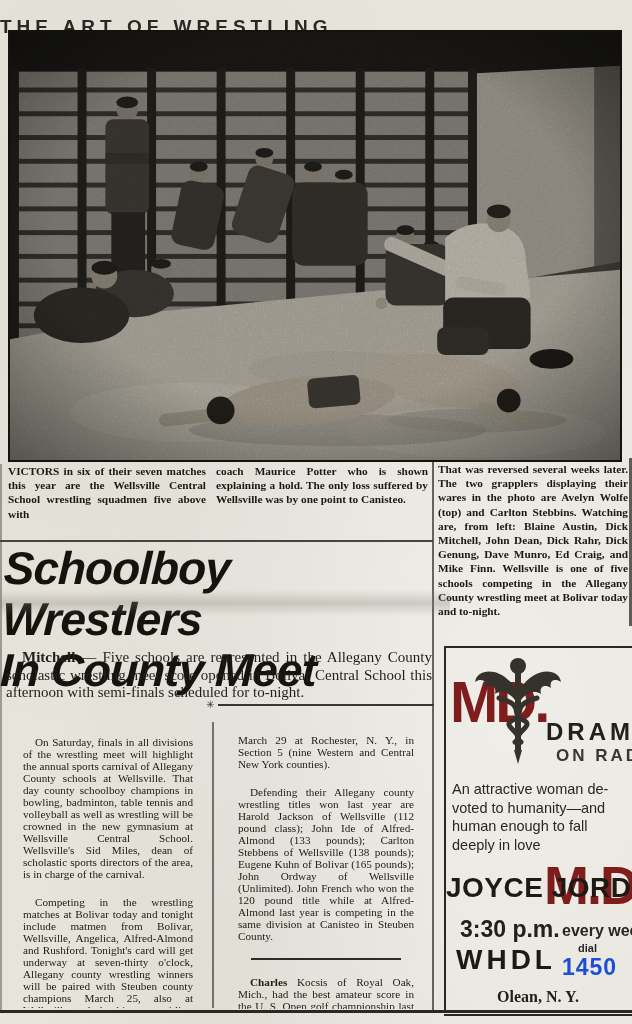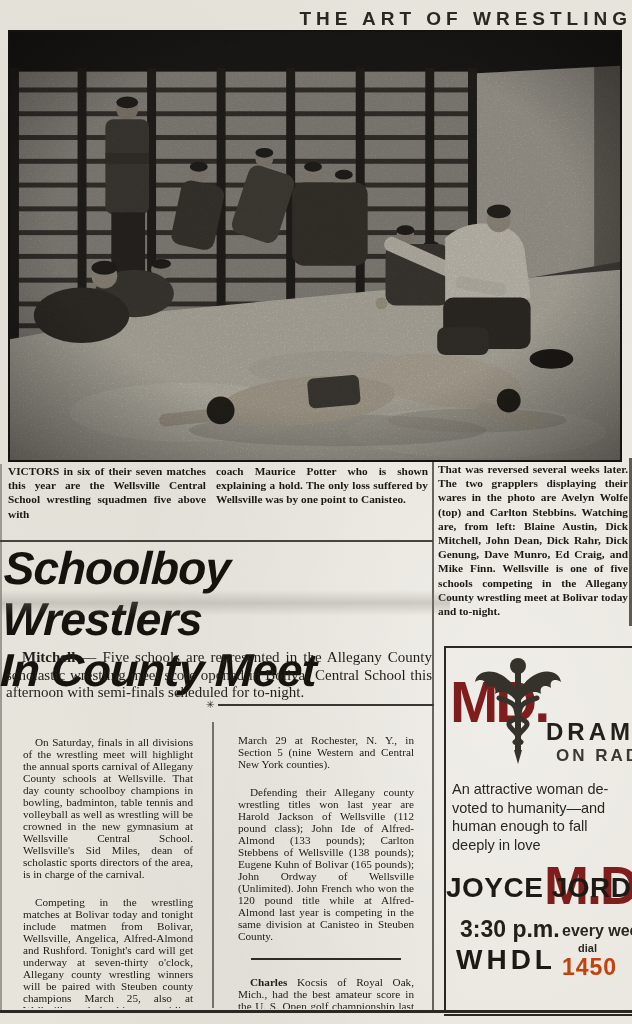--- a/index.html
+++ b/index.html
@@ -8,21 +8,21 @@
     font-family:"Liberation Serif", serif;
     background:
       radial-gradient(ellipse at 15% 25%, rgba(90,85,75,0.05), transparent 45%),
       radial-gradient(ellipse at 80% 70%, rgba(255,255,255,0.35), transparent 55%),
       radial-gradient(ellipse at 40% 90%, rgba(90,85,75,0.06), transparent 40%),
       #e7e4dc;
     color:#221f1b;
   }
   .abs{position:absolute;}
   .kicker{
-    top:8px;left:0;width:632px;text-align:right;
+    top:16px;left:0;width:632px;text-align:left;
     font-family:"Liberation Sans",sans-serif;font-weight:bold;
     font-size:19px;letter-spacing:5px;color:#2b2823;
   }
   .photo-frame{
     left:8px;top:30px;width:614px;height:432px;
     border:2px solid #14120f;box-sizing:border-box;background:#8e897f;
   }
   .photo-frame svg{display:block;width:100%;height:100%;}
   .caption{
     font-size:11.3px;line-height:14.2px;font-weight:bold;color:#1c1915;
@@ -95,21 +95,21 @@
   }
   .ad-body div{white-space:nowrap;}
   .ad-name{
     left:2px;top:226px;font-family:"Liberation Sans",sans-serif;font-weight:bold;
     font-size:28px;letter-spacing:.5px;color:#1d1a16;white-space:nowrap;z-index:2;
   }
   .ad-time{left:16px;top:270px;font-family:"Liberation Sans",sans-serif;font-weight:bold;font-size:23px;color:#23201b;white-space:nowrap;}
   .ad-station{left:12px;top:298px;font-family:"Liberation Sans",sans-serif;font-weight:bold;font-size:28px;letter-spacing:4px;color:#1d1a16;white-space:nowrap;}
   .ad-schedule{left:118px;top:276px;font-family:"Liberation Sans",sans-serif;font-weight:bold;font-size:16px;color:#2a2723;white-space:nowrap;}
   .ad-dial{left:134px;top:296px;font-family:"Liberation Sans",sans-serif;font-weight:bold;font-size:11px;color:#2a2723;}
-  .ad-freq{left:118px;top:308px;font-family:"Liberation Sans",sans-serif;font-weight:bold;font-size:23px;letter-spacing:1px;color:#c2410c;}
+  .ad-freq{left:118px;top:308px;font-family:"Liberation Sans",sans-serif;font-weight:bold;font-size:23px;letter-spacing:1px;color:#1d4ed8;}
   .ad-city{left:0;top:342px;width:188px;text-align:center;font-weight:bold;font-size:16px;color:#23201b;}
   .rule-bottom{left:0;top:1010px;width:632px;height:2.5px;}
   .rule-bottom-ad{left:444px;top:1014px;width:188px;height:2px;}
 </style>
 </head>
 <body>
 
 <div class="abs kicker">THE ART OF WRESTLING</div>
 
 <div class="abs photo-frame">
@@ -282,16 +282,17 @@
     <div>human enough to fall</div>
     <div>deeply in love</div>
   </div>
   <div class="abs ghost ghost-md2">M.D</div>
   <div class="abs ad-name">JOYCE JORDA</div>
   <div class="abs ad-time">3:30 p.m.</div>
   <div class="abs ad-station">WHDL</div>
   <div class="abs ad-schedule">every week</div>
   <div class="abs ad-dial">dial</div>
   <div class="abs ad-freq">1450</div>
+  <div class="abs ad-city">Olean, N. Y.</div>
 </div>
 
 <div class="abs hrule rule-bottom"></div>
 <div class="abs hrule rule-bottom-ad"></div>
 
 </body></html>

